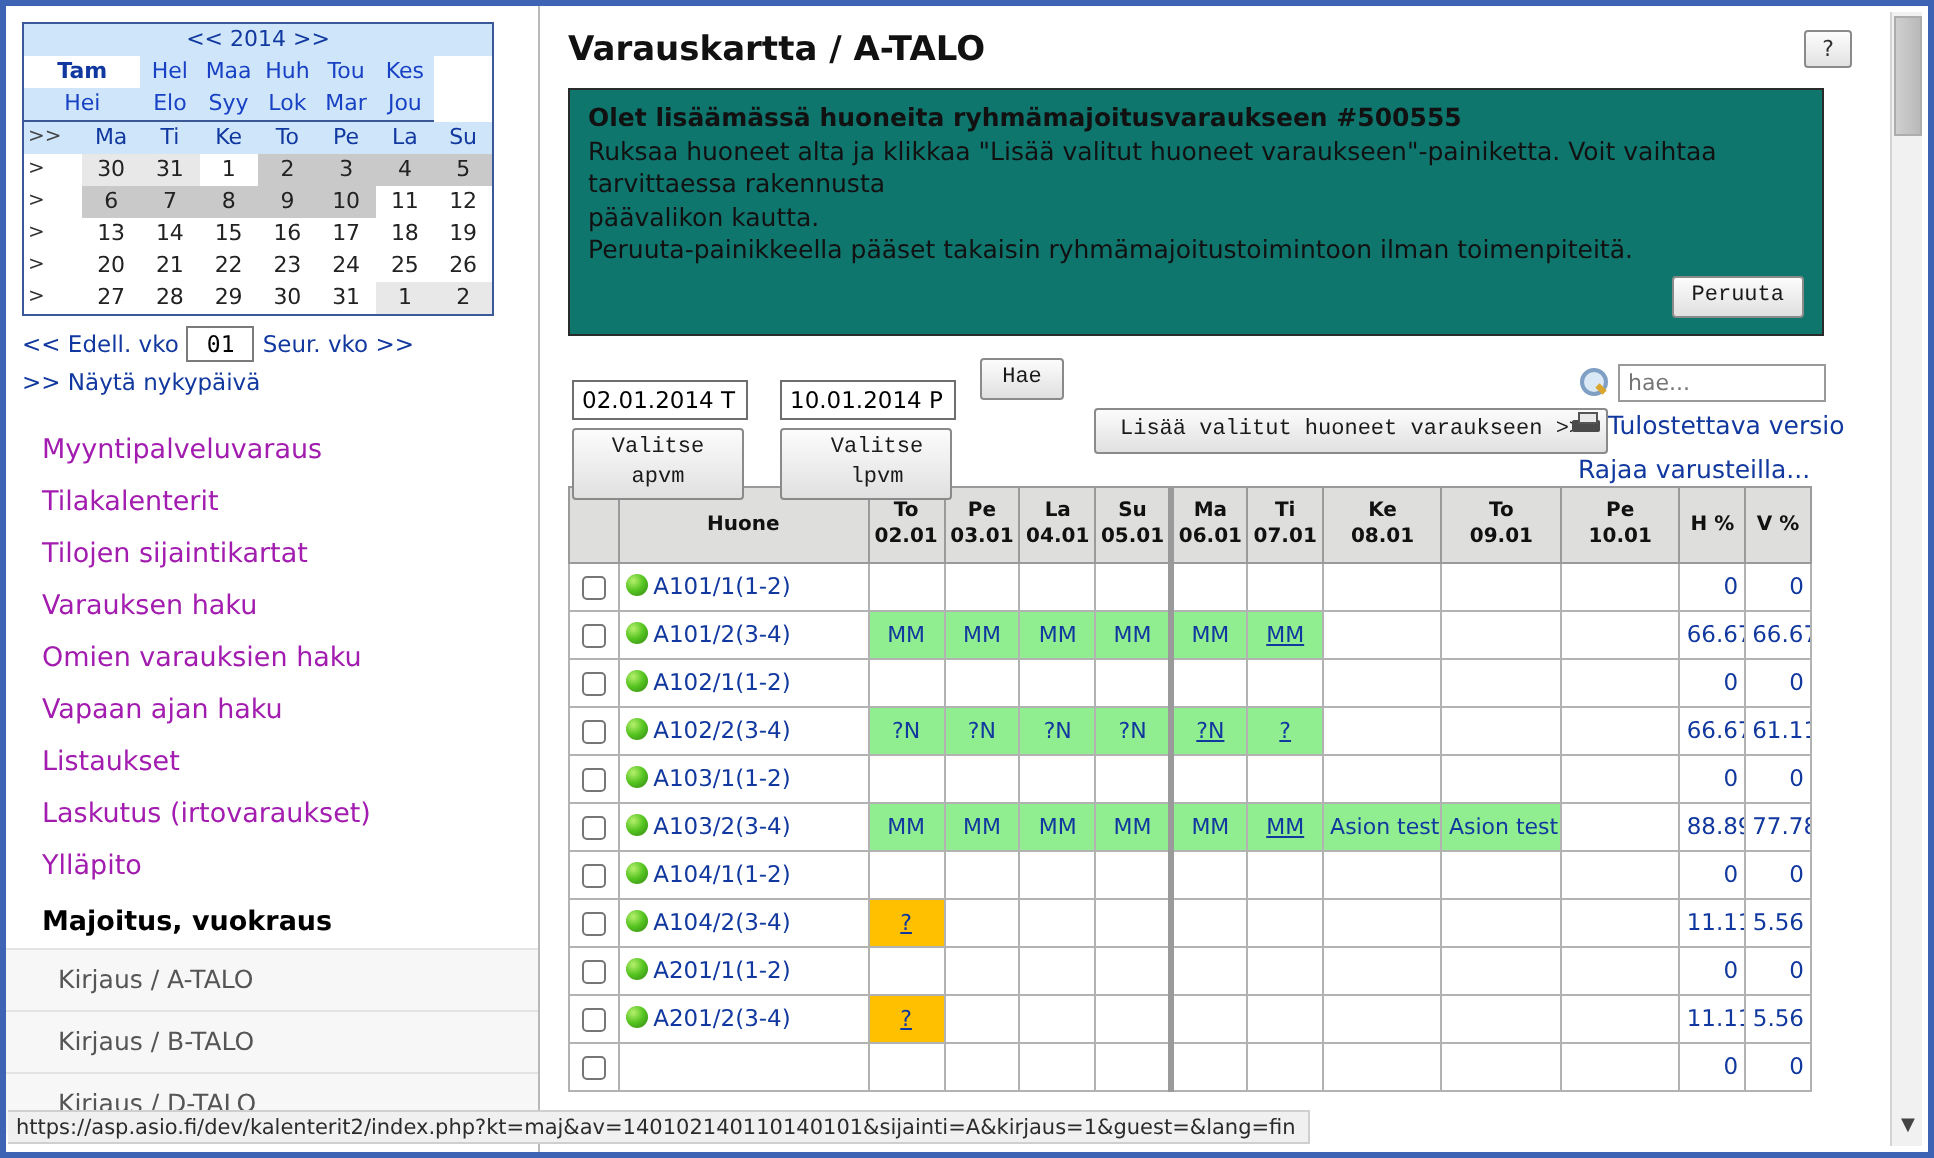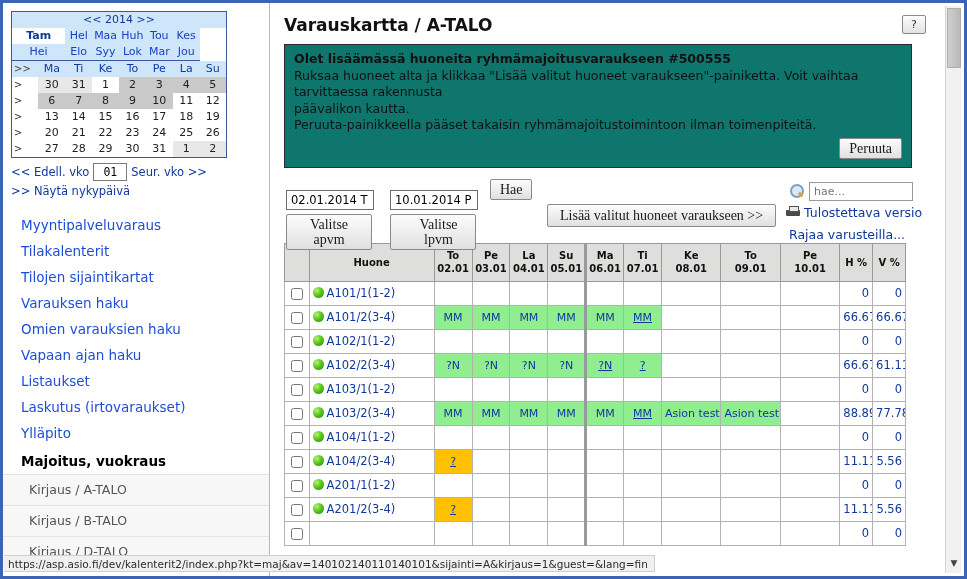--- a/index.html
+++ b/index.html
@@ -36,21 +36,21 @@
     position: relative;
     overflow: hidden;
   }
 
   
   .cal-wrap { padding: 8px 0 0 8px; }
   table.cal {
     border-collapse: collapse;
     border: 1px solid #3b5998;
     font-size: 11px;
-    width: 216px;
+    width: 236px;
     table-layout: fixed;
   }
   table.cal td {
     text-align: center;
     padding: 1px 2px;
     font-size: 11px;
     line-height: 14px;
     border: 0;
   }
   .cal-year {
@@ -111,21 +111,21 @@
     margin-top: 3px;
     font-size: 11.5px;
     color: #11389e;
   }
   .cal-today a { color: #11389e; text-decoration: none; }
 
   
   #menu { margin-top: 14px; }
   .menu-item {
     font-size: 13.5px;
-    color: #1d4ed8;
+    color: #a21caf;
     padding: 4px 0 4px 18px;
     line-height: 18px;
     cursor: pointer;
     white-space: nowrap;
   }
   .menu-item.bold { font-weight: bold; color: #000; padding-top: 6px; }
   .sub-item {
     font-size: 12.5px;
     color: #555;
     padding: 7px 0 7px 26px;
@@ -176,22 +176,22 @@
     color: #111;
     line-height: 16.5px;
     position: relative;
   }
   #notice .n-title { font-weight: bold; }
   #notice .n-line { }
   .btn {
     border: 1px solid #8a8a8a;
     background: linear-gradient(#fcfcfc, #e0e0e0);
     border-radius: 2px;
-    font-size: 14px;
-    font-family: Liberation Serif, serif;
+    font-size: 11px;
+    font-family: Liberation Mono, monospace;
     color: #1a1a1a;
     padding: 2px 9px;
     cursor: pointer;
     line-height: 15px;
     display: inline-block;
   }
   #peruuta-wrap { text-align: right; margin-top: 4px; }
 
   
   #toolbar {

